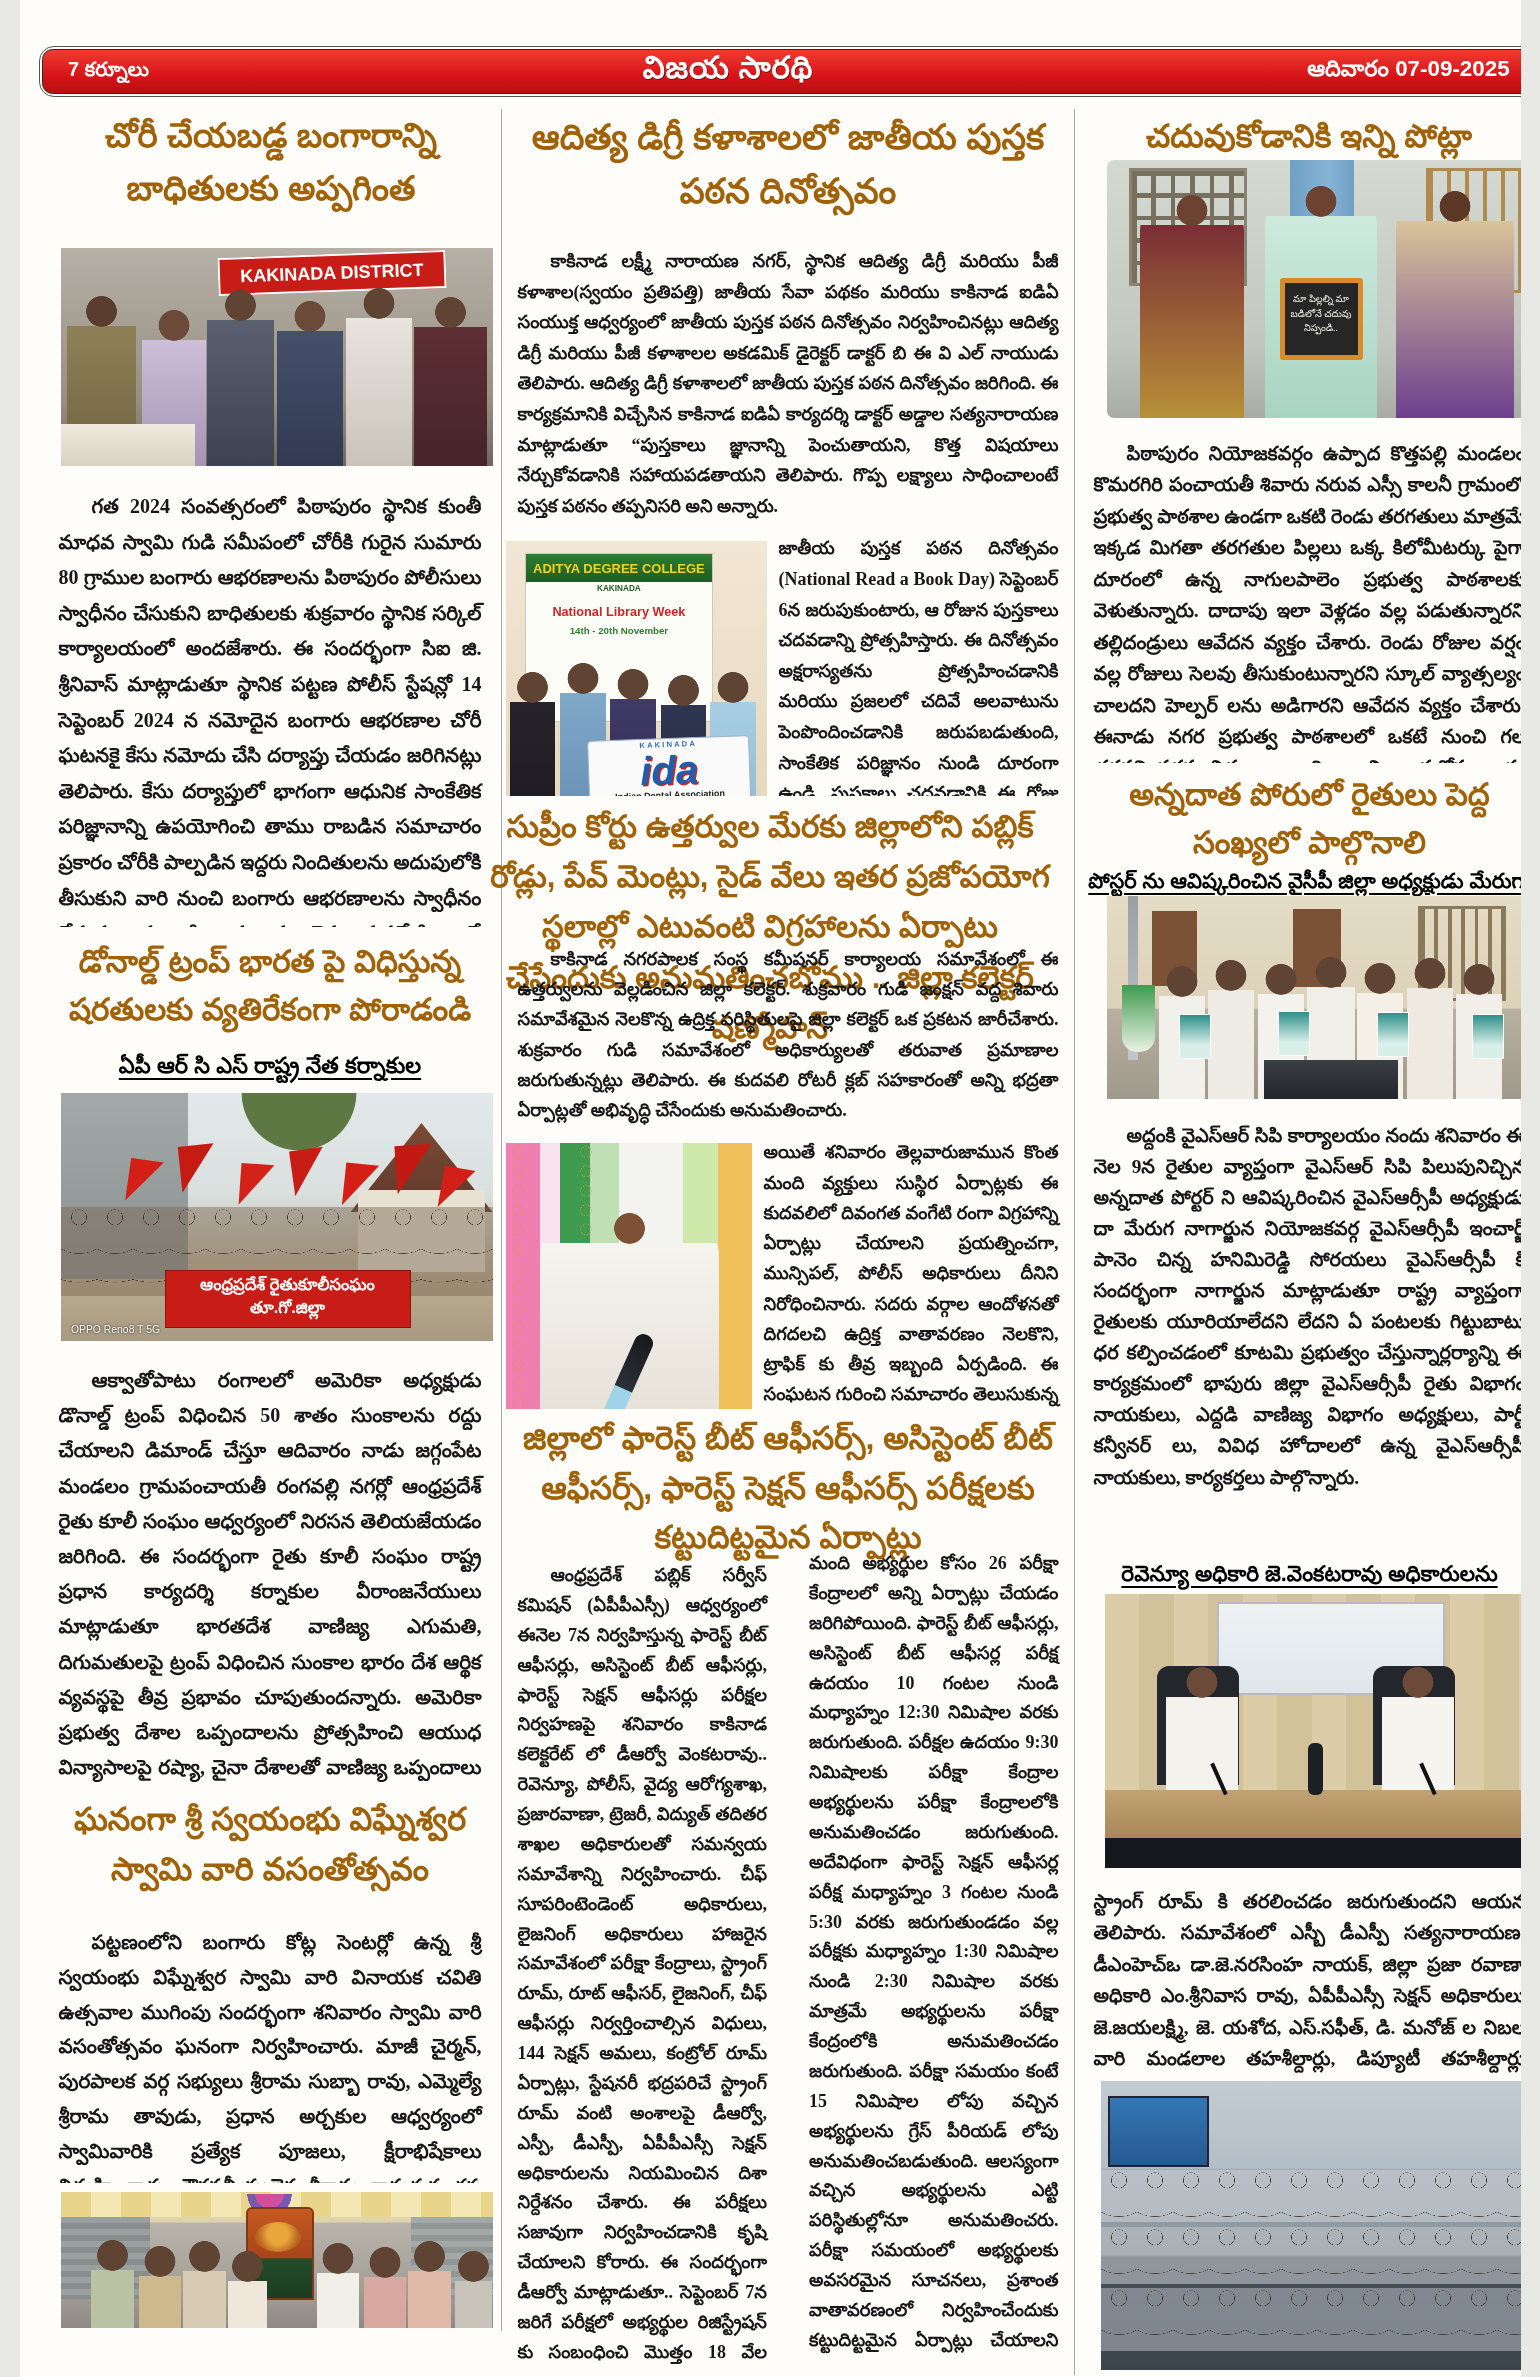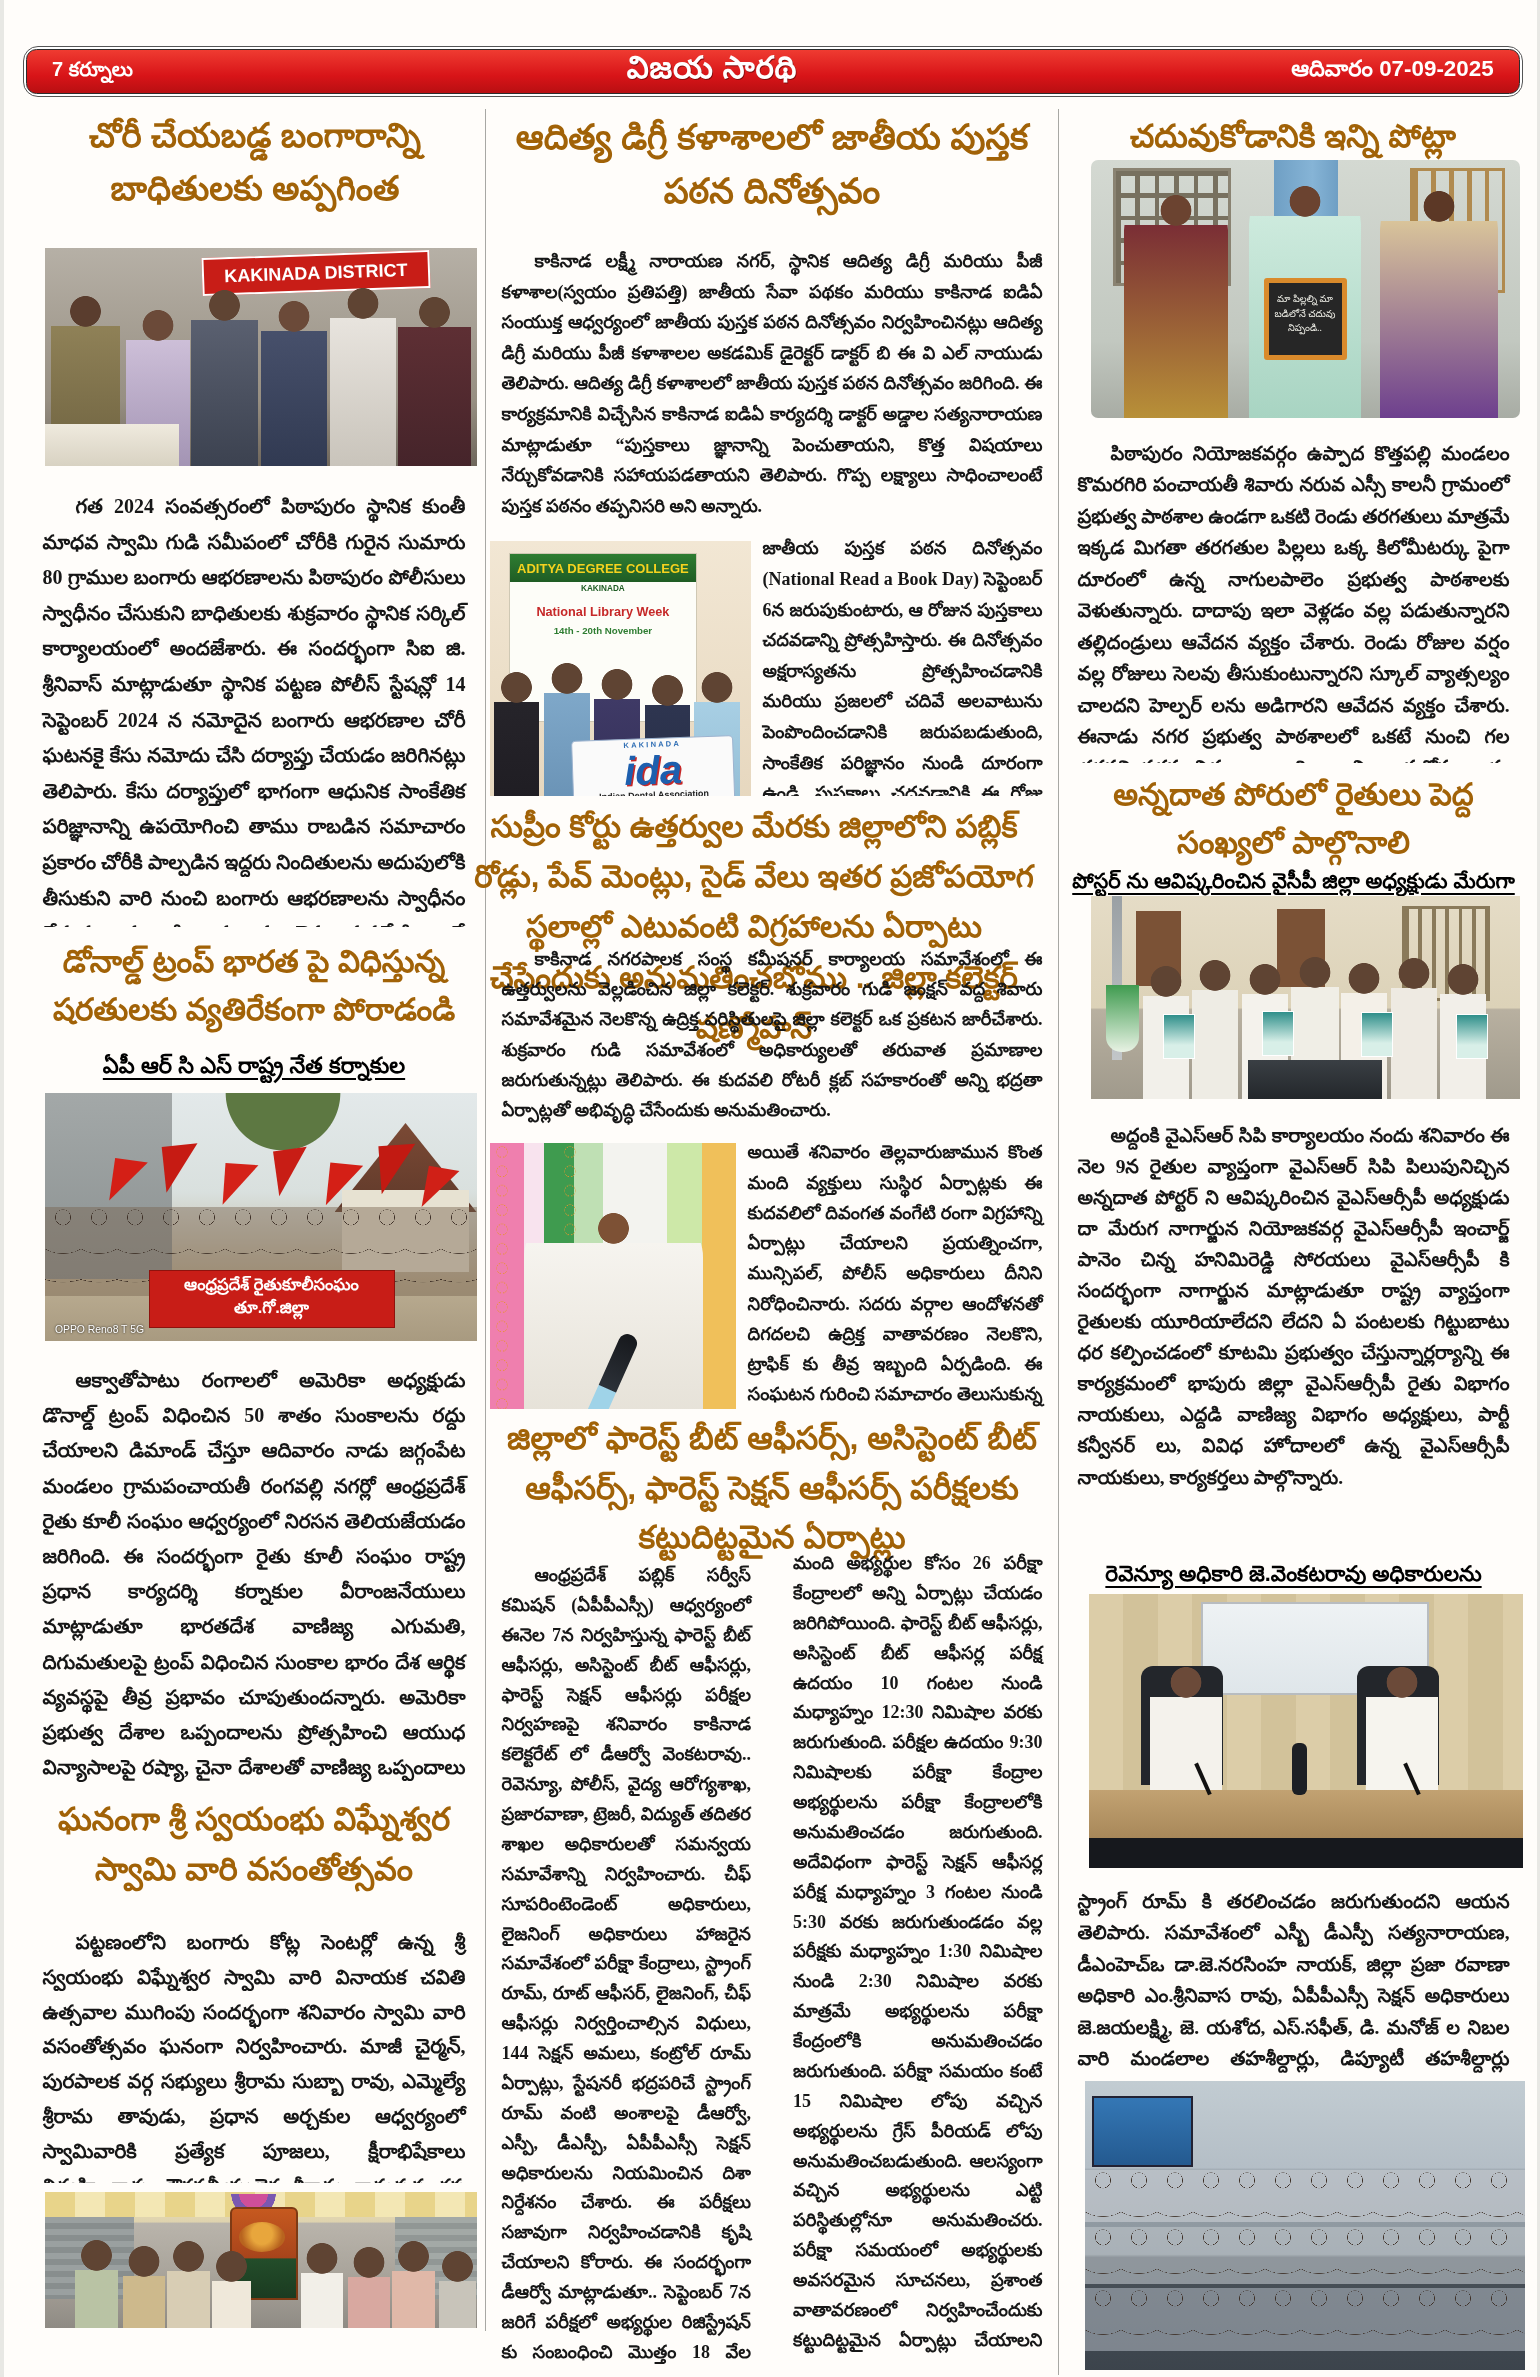--- a/index.html
+++ b/index.html
@@ -1,17 +1,17 @@
 <!DOCTYPE html>
 <html style="font-size:12px"><head>
 <meta charset="utf-8">
 <style>
   html,body{margin:0;padding:0;background:#e8e8e4;}
   #page{position:relative;width:1501px;height:2377px;background:#fffdfa;margin:0 auto;overflow:hidden;
-        font-family:"Liberation Serif", serif;color:#141414;padding-left:32px;}
+        font-family:"Liberation Serif", serif;color:#141414;}
   .abs{position:absolute;}
   
   #masthead-outer{left:19.4px;top:46px;width:1500px;height:51px;border:1.5px solid #555;border-radius:15px;padding:2.2px;background:#fff;box-sizing:border-box;}
   #masthead{width:100%;height:100%;background:linear-gradient(#ef3b31,#d81418 60%,#b80f12);border-radius:10.4px;border:1.5px solid #2c2c2c;
             display:flex;align-items:center;justify-content:space-between;color:#fff;box-sizing:border-box;padding:0 25px;}
   #masthead .edition{font-family:"Liberation Sans",sans-serif;font-size:20px;font-weight:700;}
   #masthead .paper{font-family:"Liberation Sans",sans-serif;font-size:31px;font-weight:800;letter-spacing:0.7px;text-shadow:0.7px 0.7px 0 #7e0a0c;}
   #masthead .dateline{font-family:"Liberation Sans",sans-serif;font-size:22.4px;font-weight:800;}
   
   .vrule{width:0.7px;background:#a8a8a4;}

